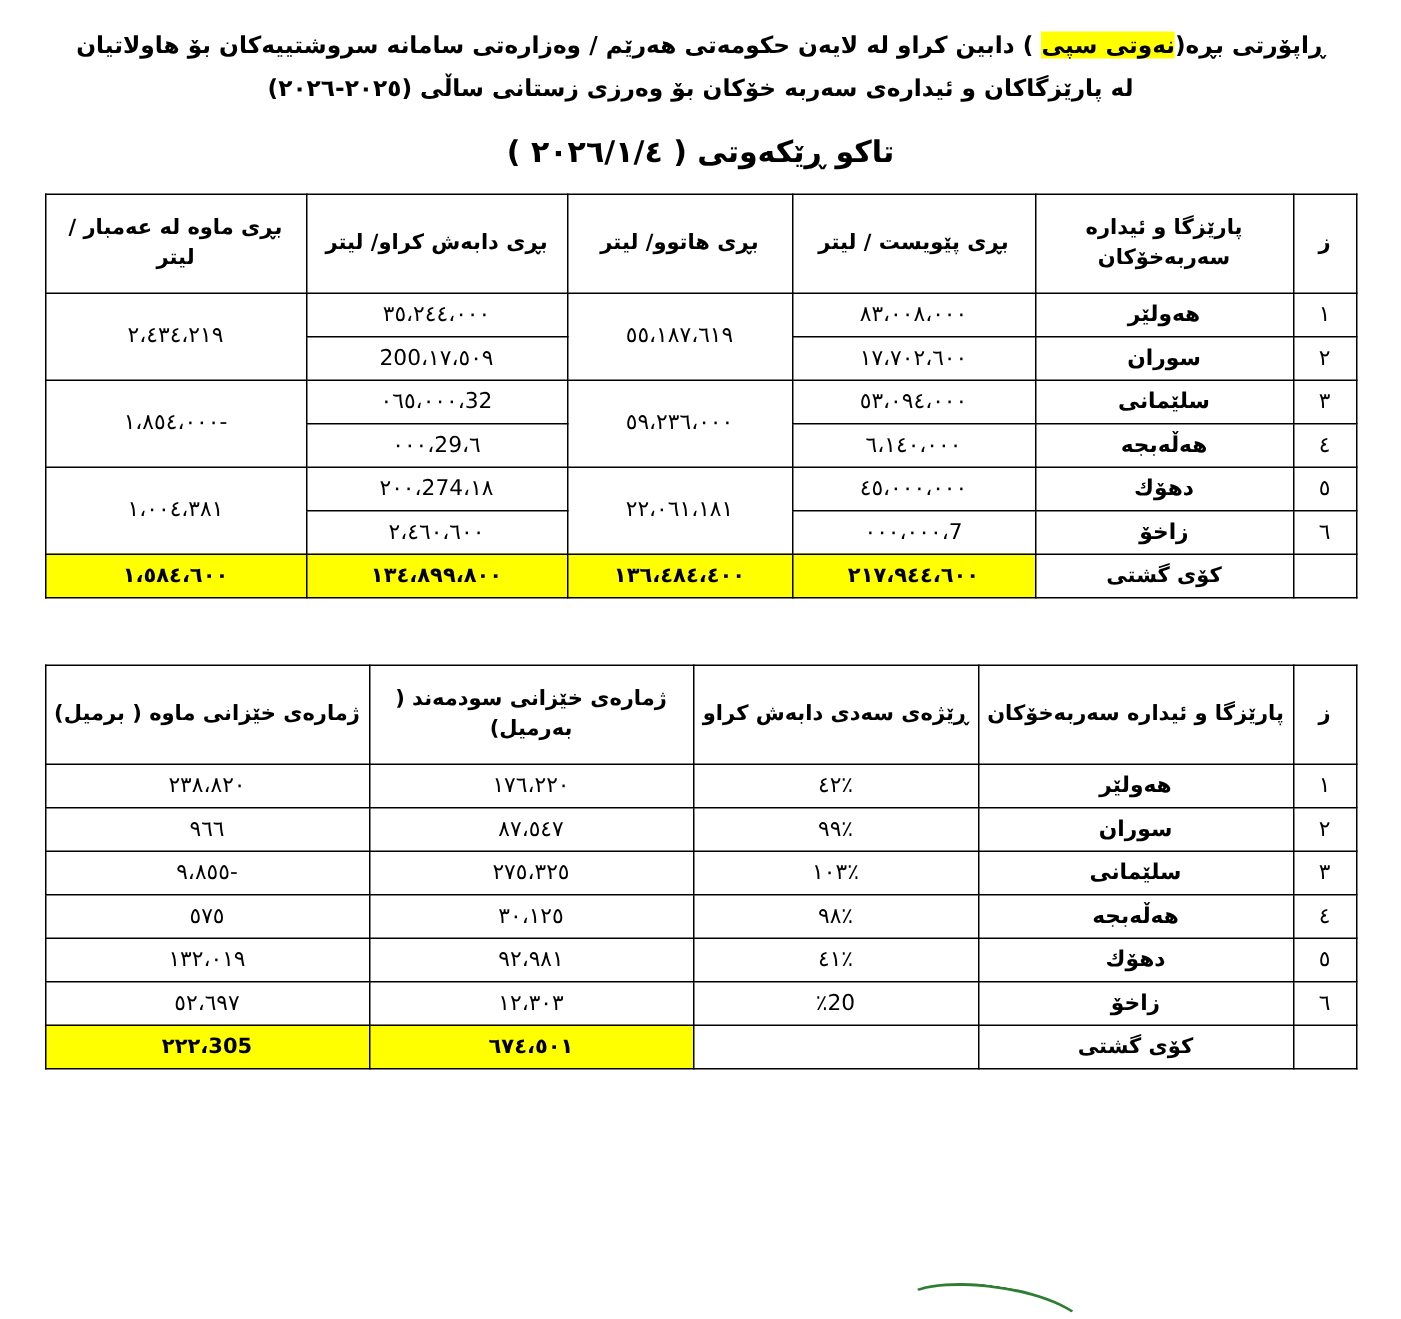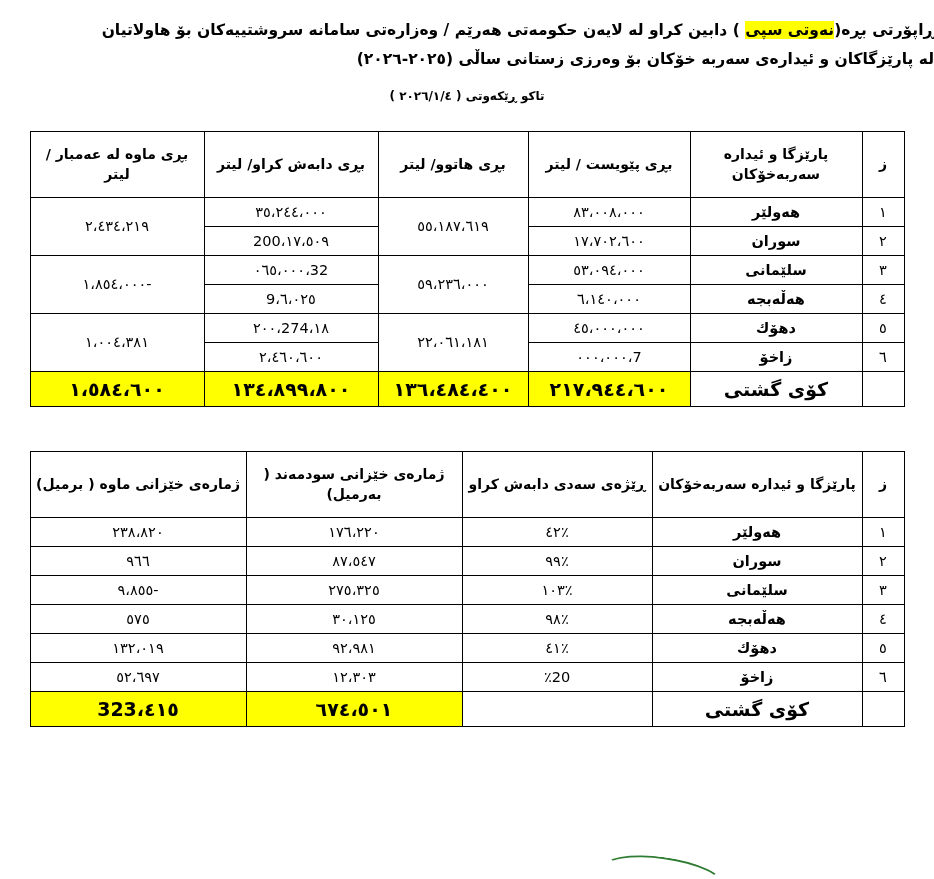--- a/index.html
+++ b/index.html
@@ -25,31 +25,30 @@
   }
   .title-block {
     text-align: center;
     padding-top: 16px;
     line-height: 1.9;
   }
   .title-line {
     font-size: 15.5px;
     font-weight: bold;
     letter-spacing: 0px;
-    text-align: right;
   }
   .hl {
     background: #ffff00;
   }
   .date-line {
     text-align: center;
-    font-size: 12px;
+    font-size: 20px;
     font-weight: bold;
     margin-top: 14px;
-    margin-bottom: 28px;
+    margin-bottom: 16px;
   }
   table.grid {
     border-collapse: collapse;
     width: 874px;
     margin: 0 auto;
     table-layout: fixed;
   }
   table.grid th, table.grid td {
     border: 1px solid #000000;
     text-align: center;
@@ -71,21 +70,21 @@
   }
   td.num {
     font-size: 15px;
     letter-spacing: 0.2px;
   }
   td.idx {
     font-size: 14.5px;
   }
   tr.total td {
     font-weight: bold;
-    font-size: 19px;
+    font-size: 14px;
   }
   td.yellow {
     background: #ffff00;
   }
   .spacer {
     height: 44px;
   }
   .footer-arc {
     position: absolute;
     bottom: -18px;
@@ -151,21 +150,21 @@
         <td class="name">سلێمانی</td>
         <td class="num">٥٣،٠٩٤،٠٠٠</td>
         <td class="num" rowspan="2">٥٩،٢٣٦،٠٠٠</td>
         <td class="num">32،٠٦٥،٠٠٠</td>
         <td class="num" rowspan="2">-١،٨٥٤،٠٠٠</td>
       </tr>
       <tr>
         <td class="idx">٤</td>
         <td class="name">هەڵەبجە</td>
         <td class="num">٦،١٤٠،٠٠٠</td>
-        <td class="num">٦،٠٢٥،9</td>
+        <td class="num">٦،29،٠٠٠</td>
       </tr>
       <tr>
         <td class="idx">٥</td>
         <td class="name">دهۆك</td>
         <td class="num">٤٥،٠٠٠،٠٠٠</td>
         <td class="num" rowspan="2">٢٢،٠٦١،١٨١</td>
         <td class="num">١٨،274،٢٠٠</td>
         <td class="num" rowspan="2">١،٠٠٤،٣٨١</td>
       </tr>
       <tr>
@@ -245,20 +244,20 @@
         <td class="name">زاخۆ</td>
         <td class="num">٪20</td>
         <td class="num">١٢،٣٠٣</td>
         <td class="num">٥٢،٦٩٧</td>
       </tr>
       <tr class="total">
         <td class="idx"></td>
         <td class="name">کۆی گشتی</td>
         <td class="num"></td>
         <td class="num yellow">٦٧٤،٥٠١</td>
-        <td class="num yellow">٤١٥،323</td>
+        <td class="num yellow">305،٢٢٢</td>
       </tr>
     </tbody>
   </table>
 
   <div class="footer-arc"></div>
 
 </div>
 
 </body></html>

